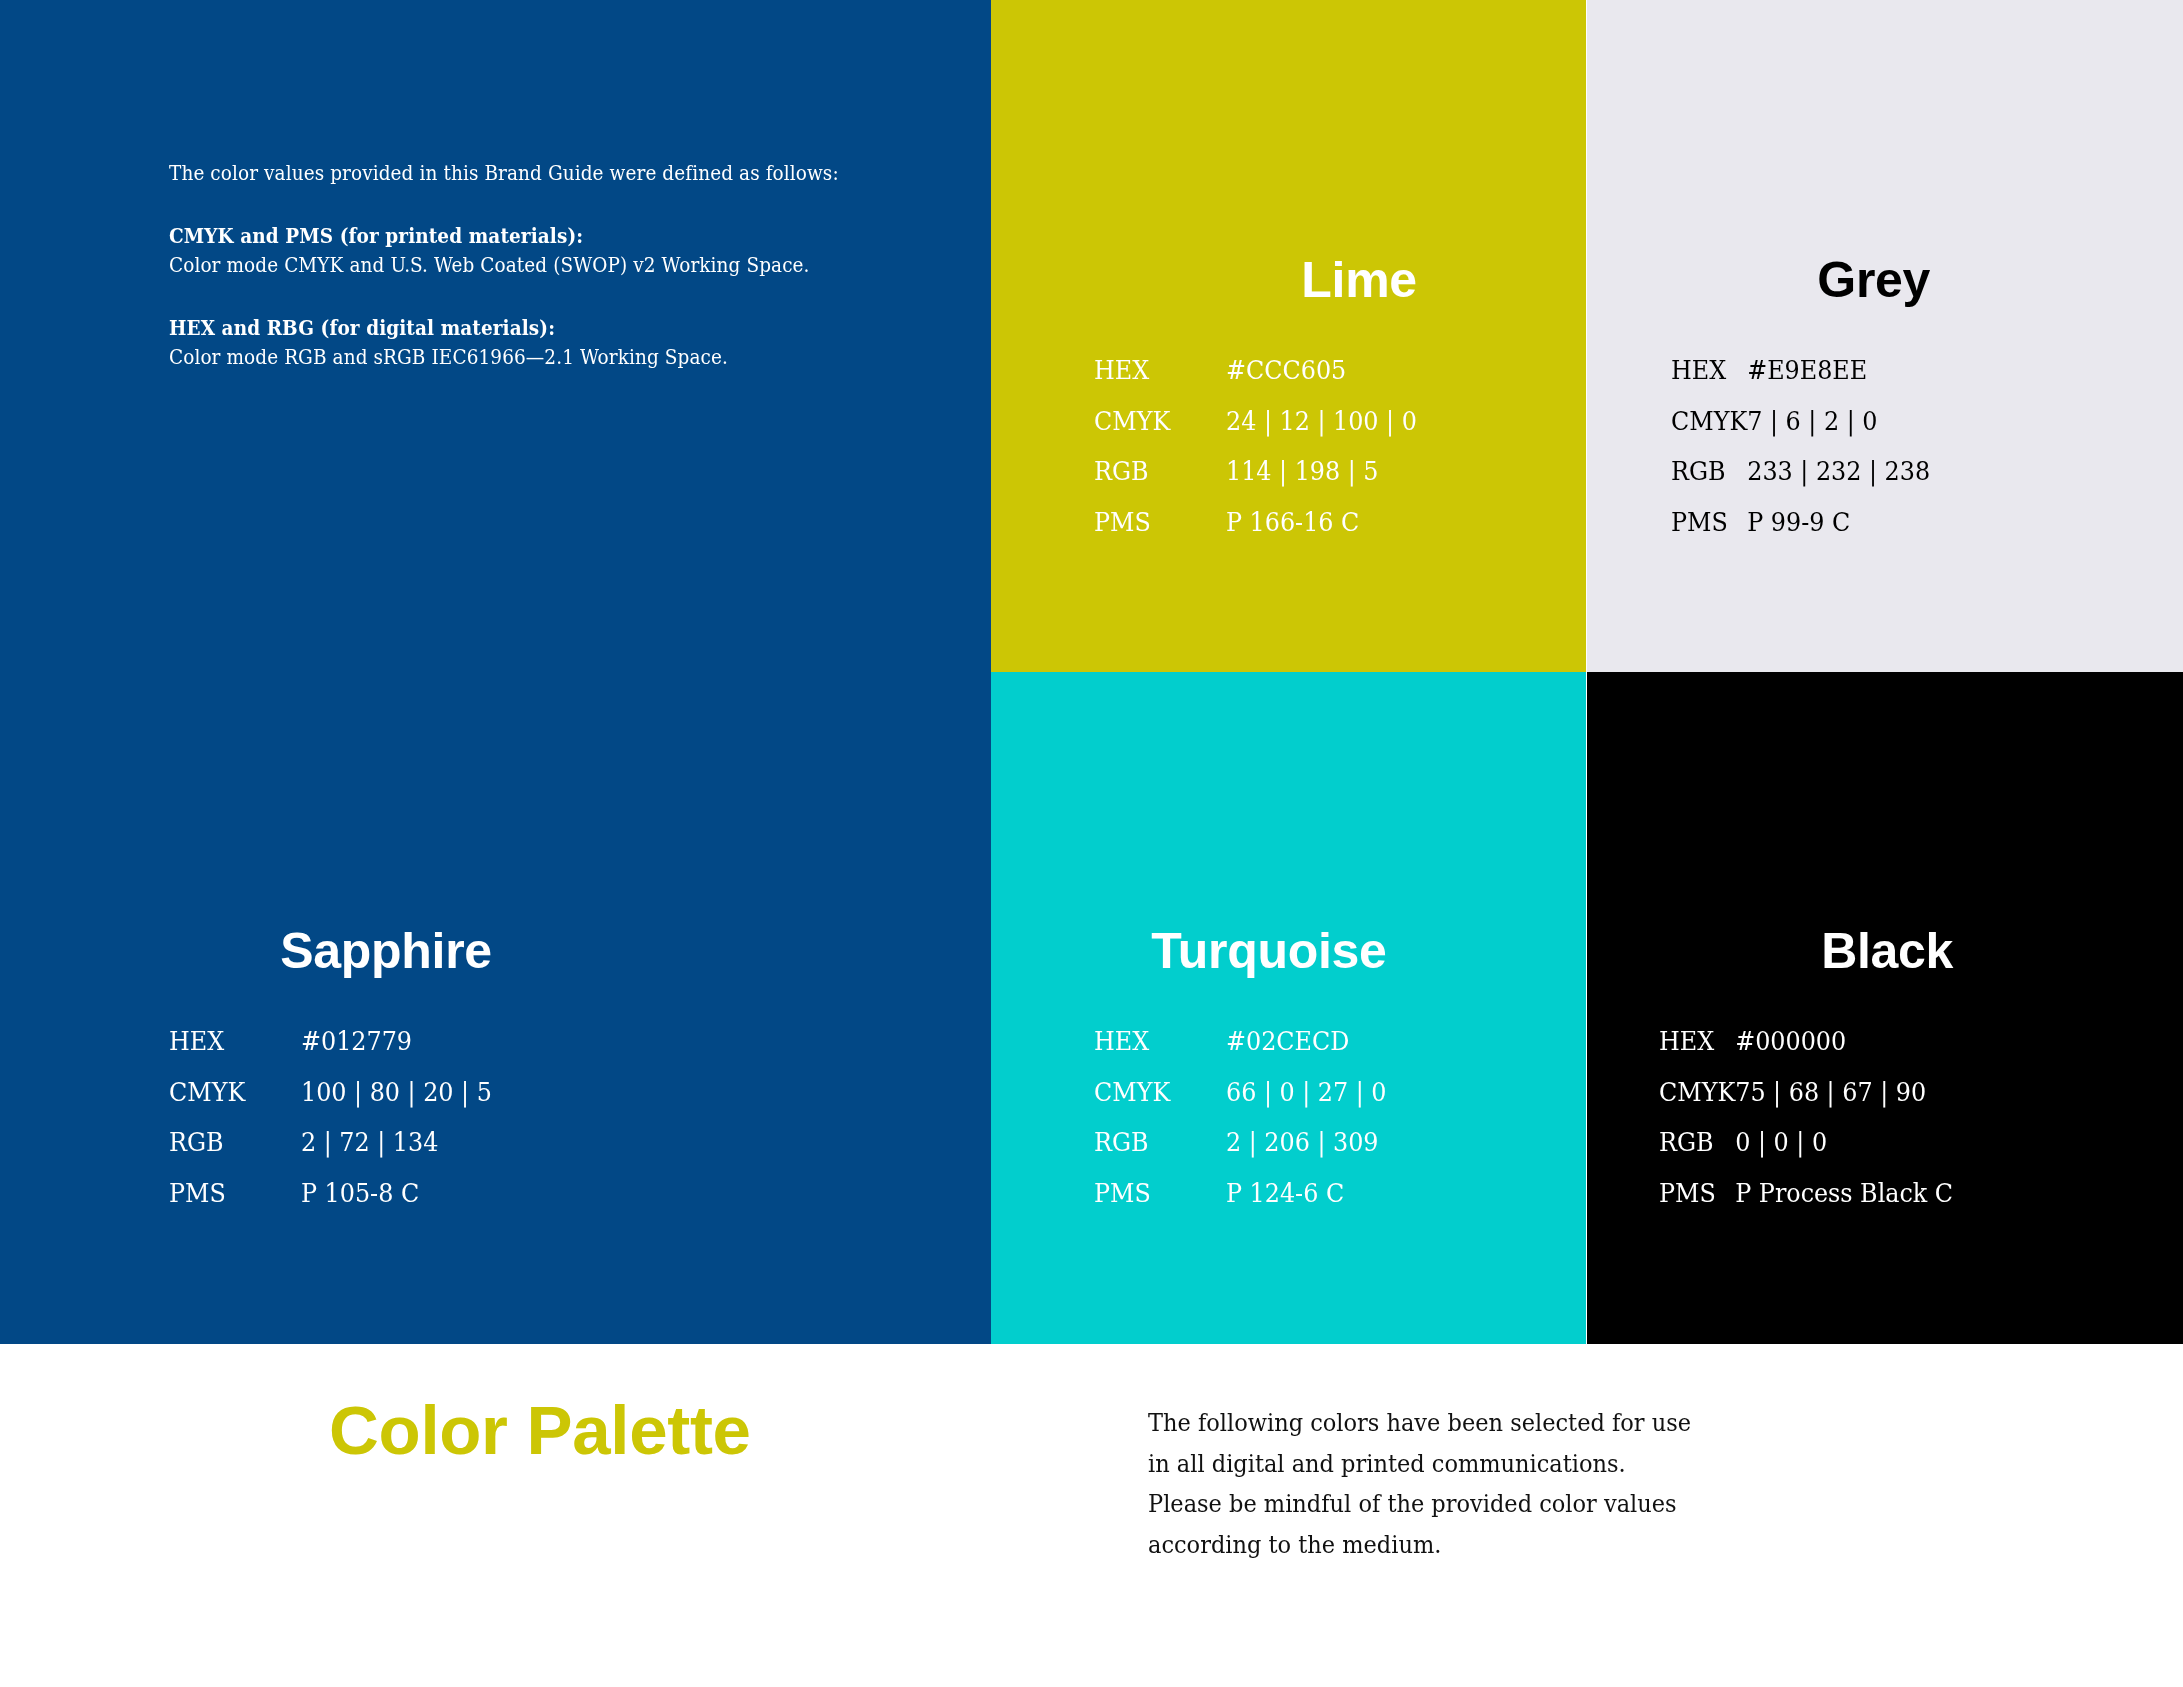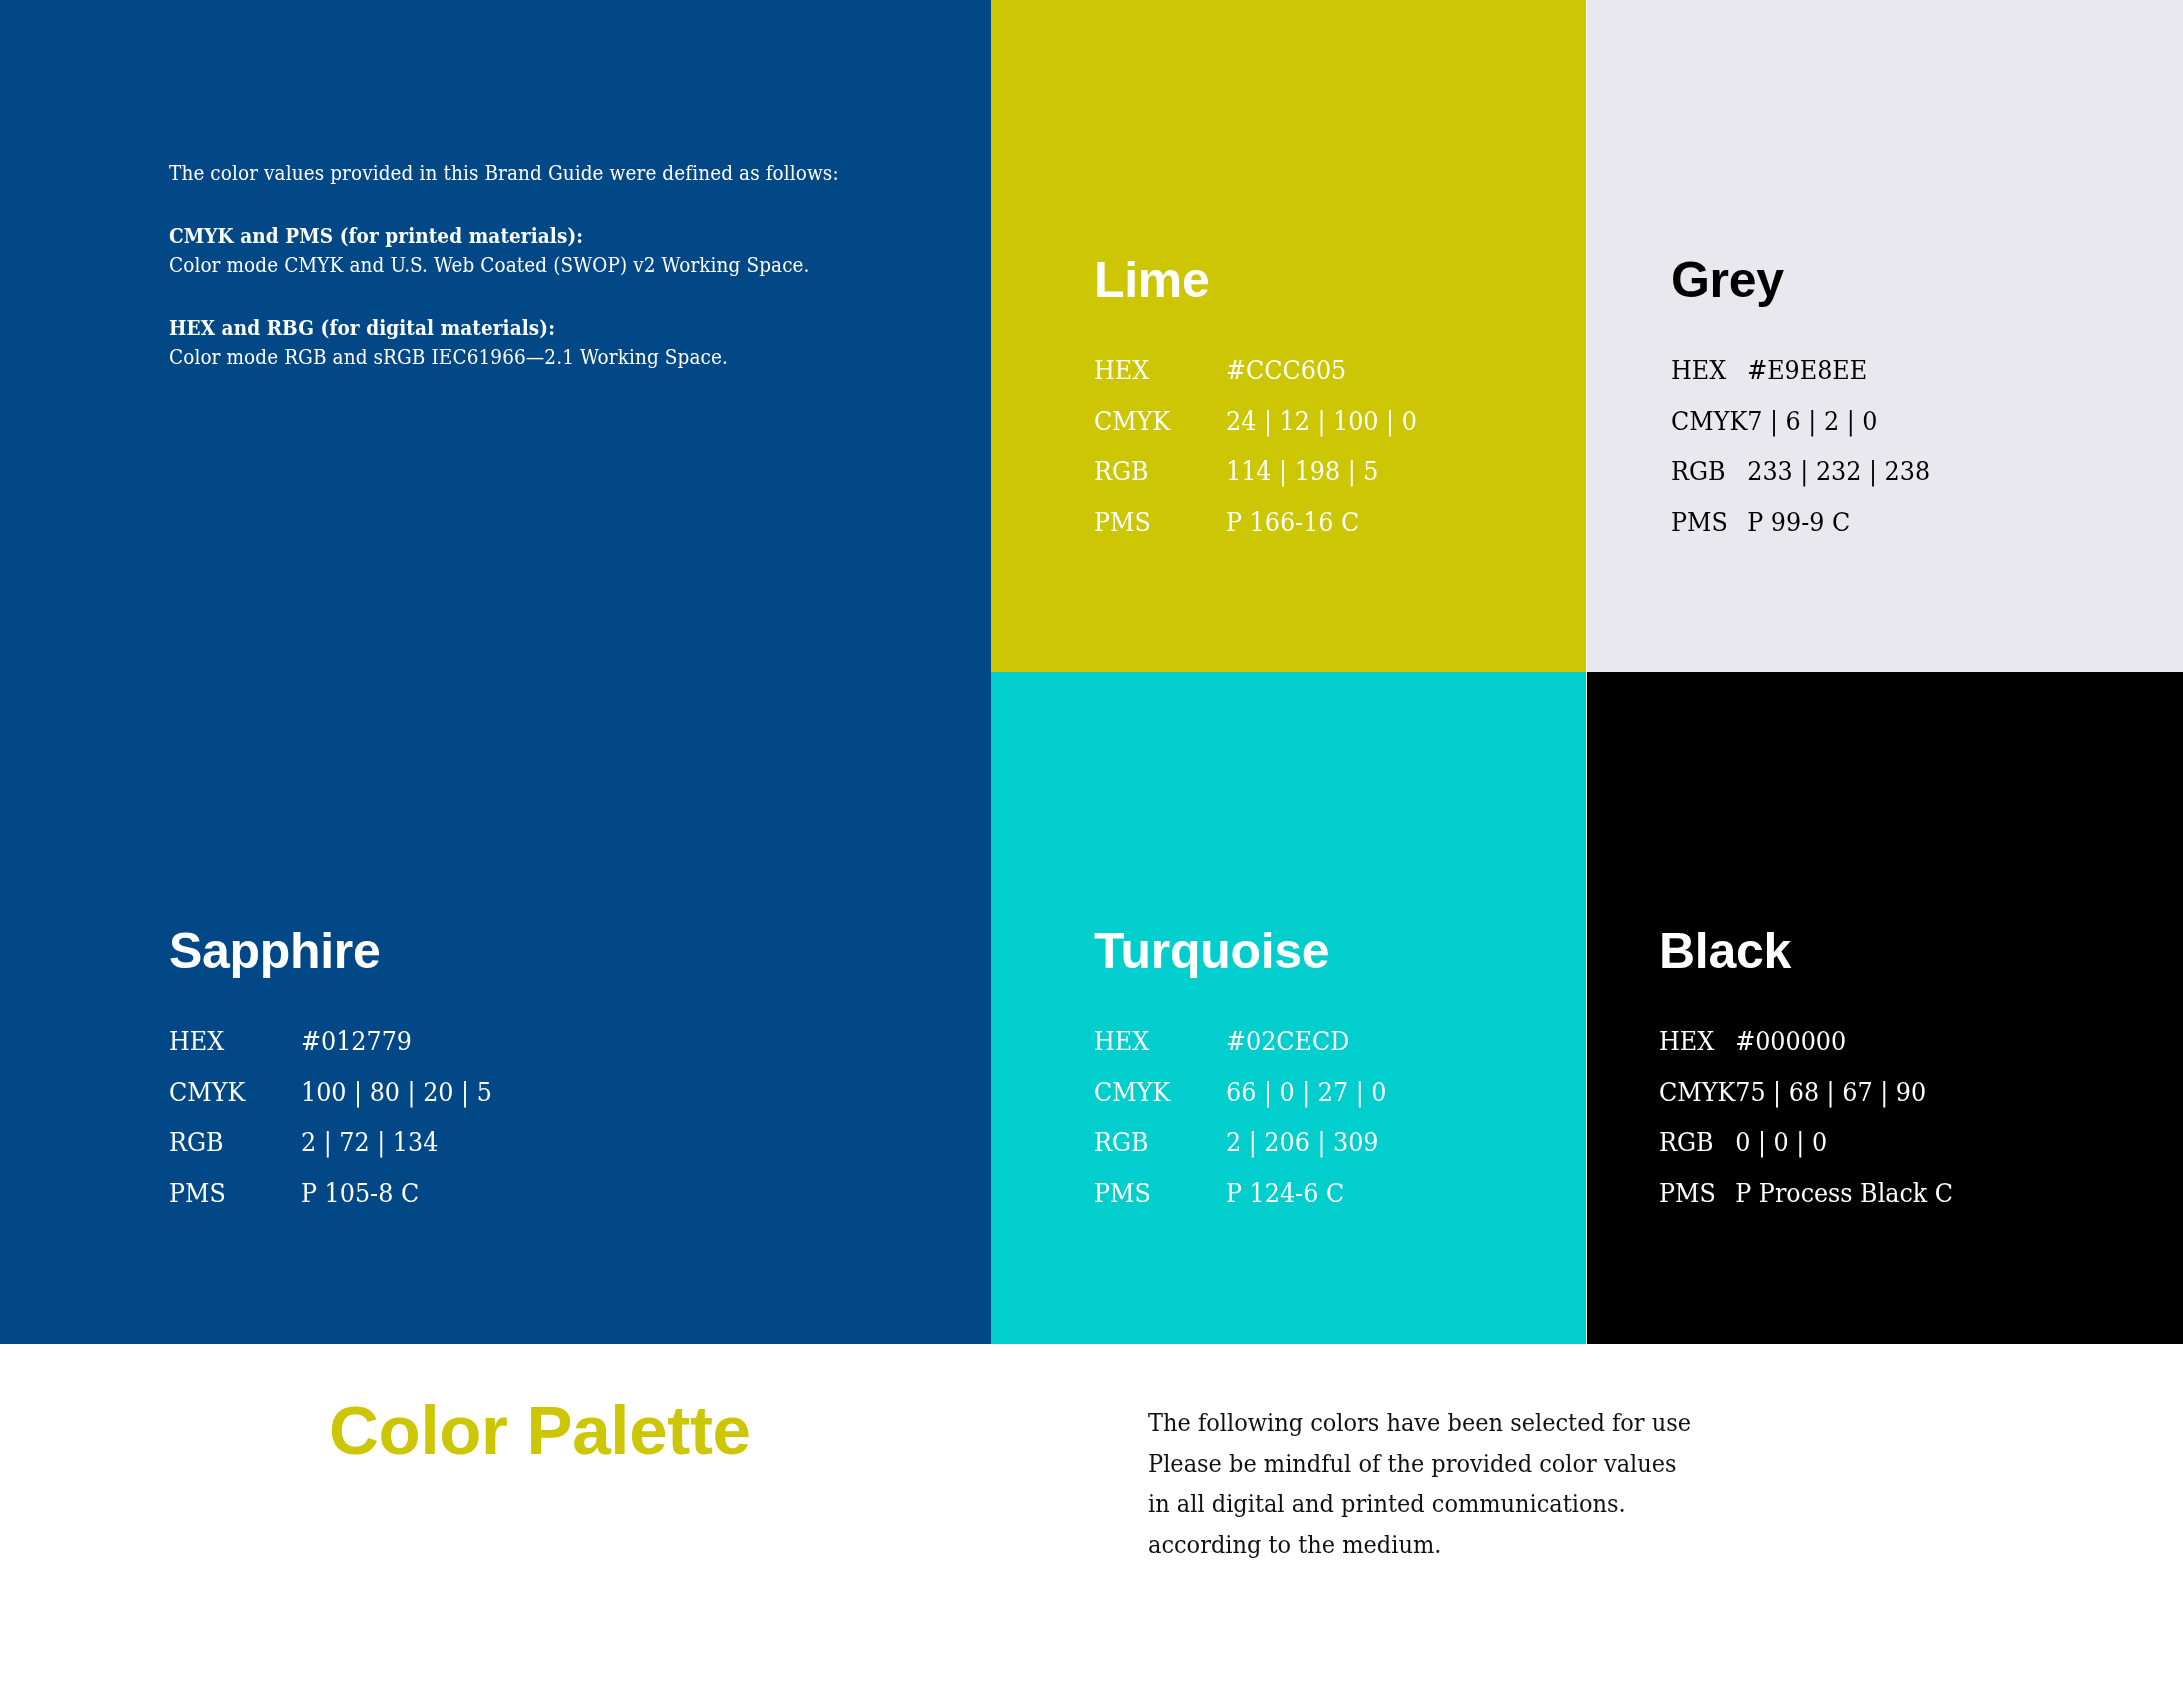--- a/index.html
+++ b/index.html
@@ -54,20 +54,21 @@
 
   
   .swatch-title {
     font-family: "Liberation Sans", sans-serif;
     font-weight: bold;
     font-size: 50px;
     letter-spacing: -0.3px;
     line-height: 1;
     margin: 0;
     white-space: nowrap;
+    text-align: right;
   }
 
   
   .spec-table {
     border-collapse: collapse;
     font-family: "DejaVu Serif Condensed", "DejaVu Serif", serif;
     font-size: 26.5px;
     line-height: 1;
   }
   .spec-table td {
@@ -260,19 +261,19 @@
         <td class="spec-value">P Process Black C</td>
       </tr>
     </tbody>
       </table>
   </div>
 
   <div id="footer-title">Color Palette</div>
 
   <div id="footer-text">
     <div>The following colors have been selected for use</div>
+    <div>in all digital and printed communications.</div>
     <div>Please be mindful of the provided color values</div>
-    <div>in all digital and printed communications.</div>
     <div>according to the medium.</div>
   </div>
 
 </div>
 
 
 </body></html>

